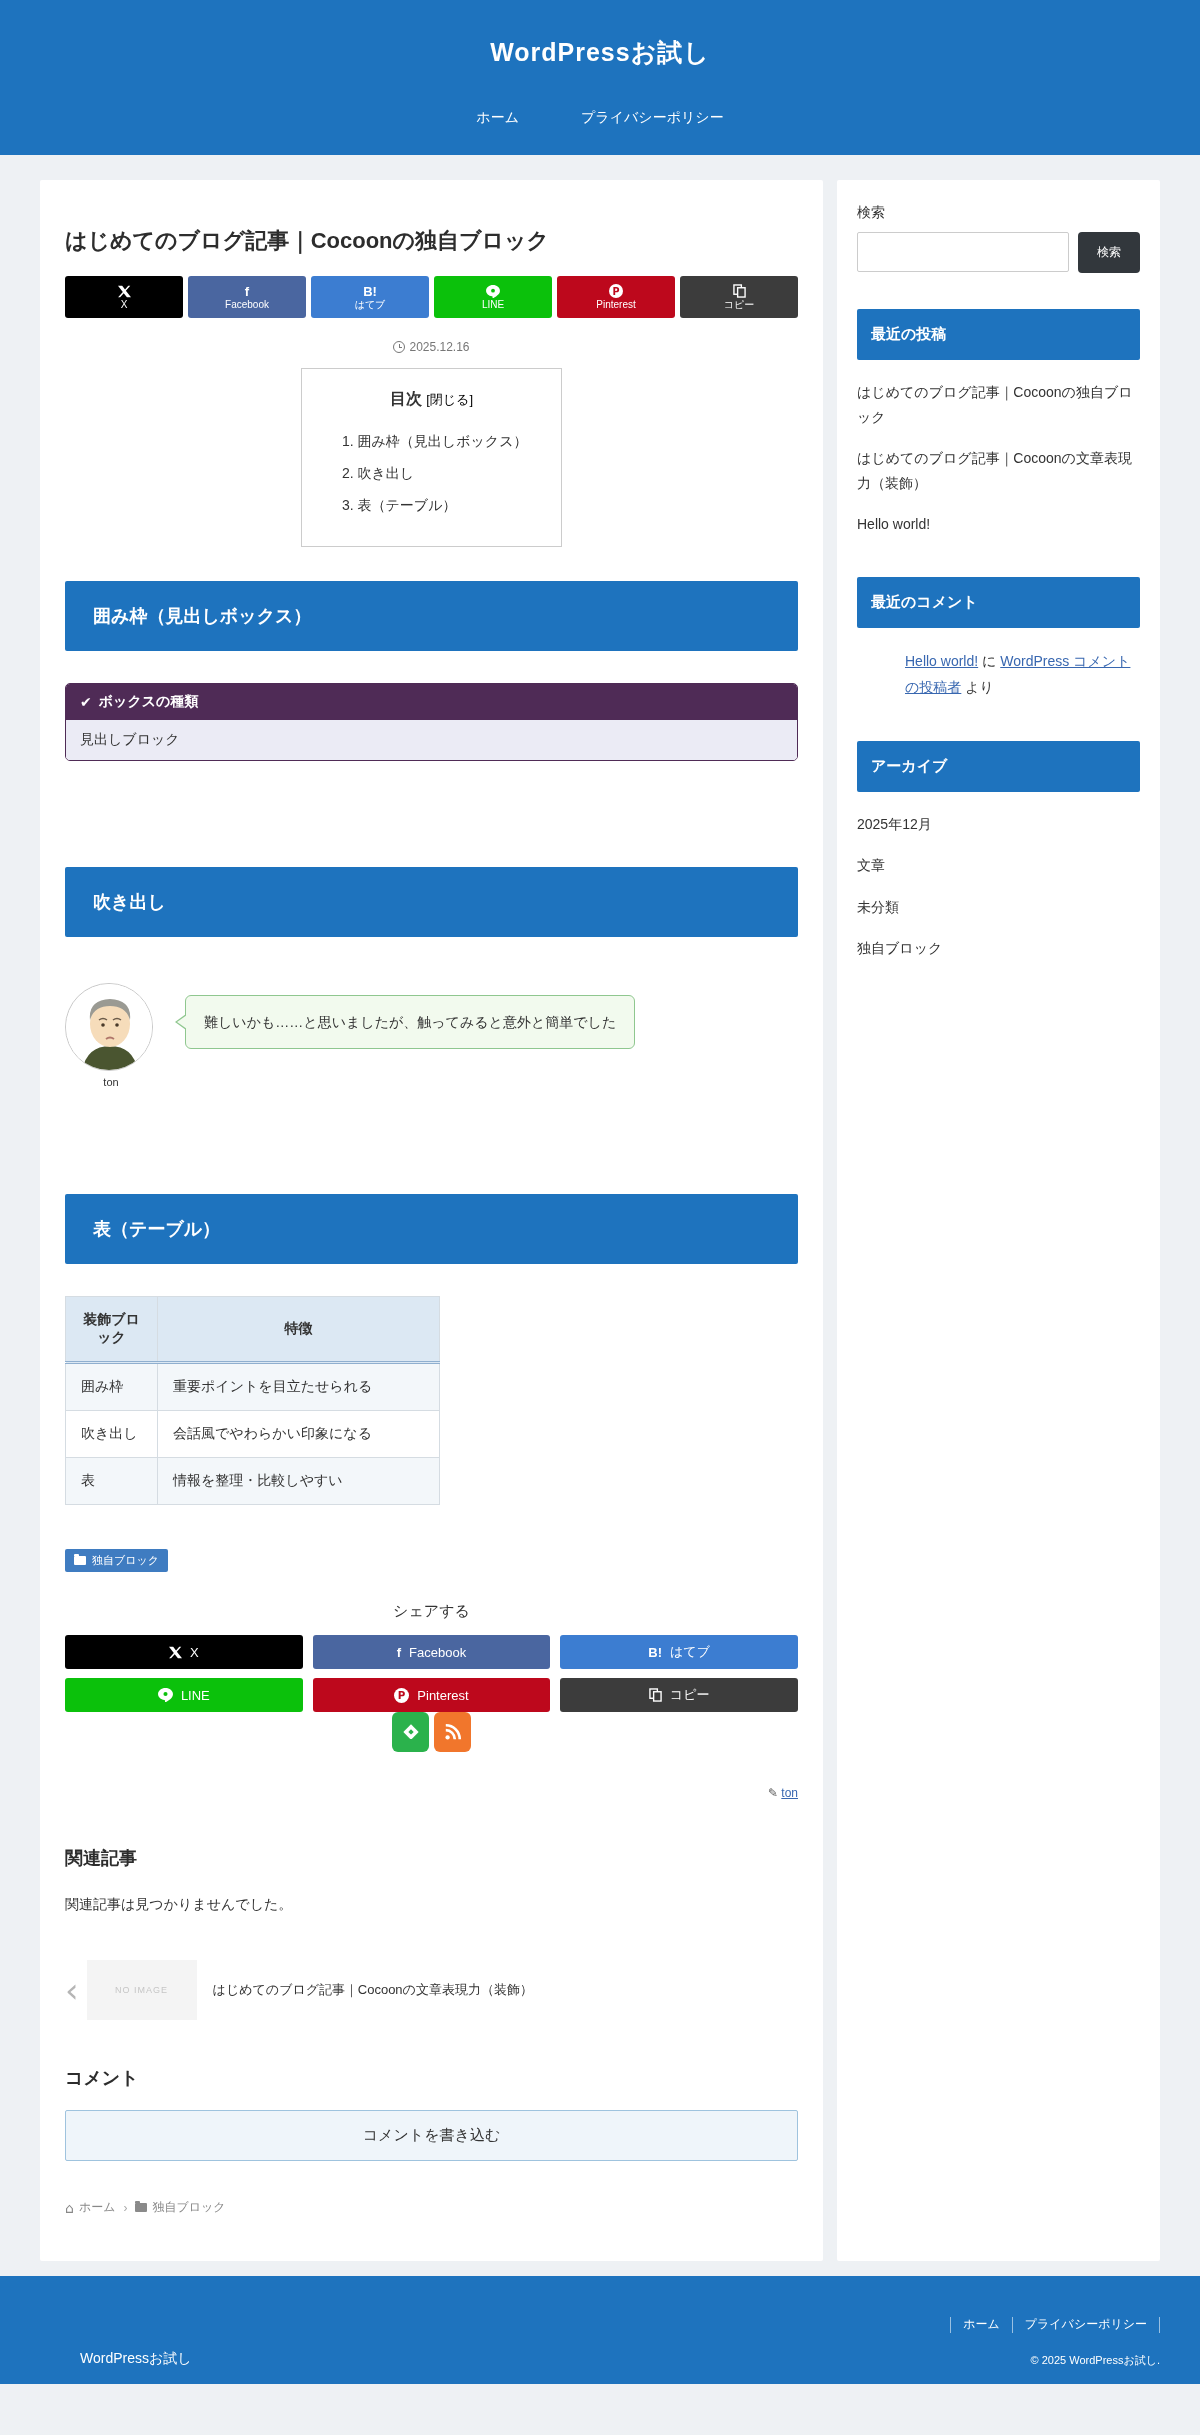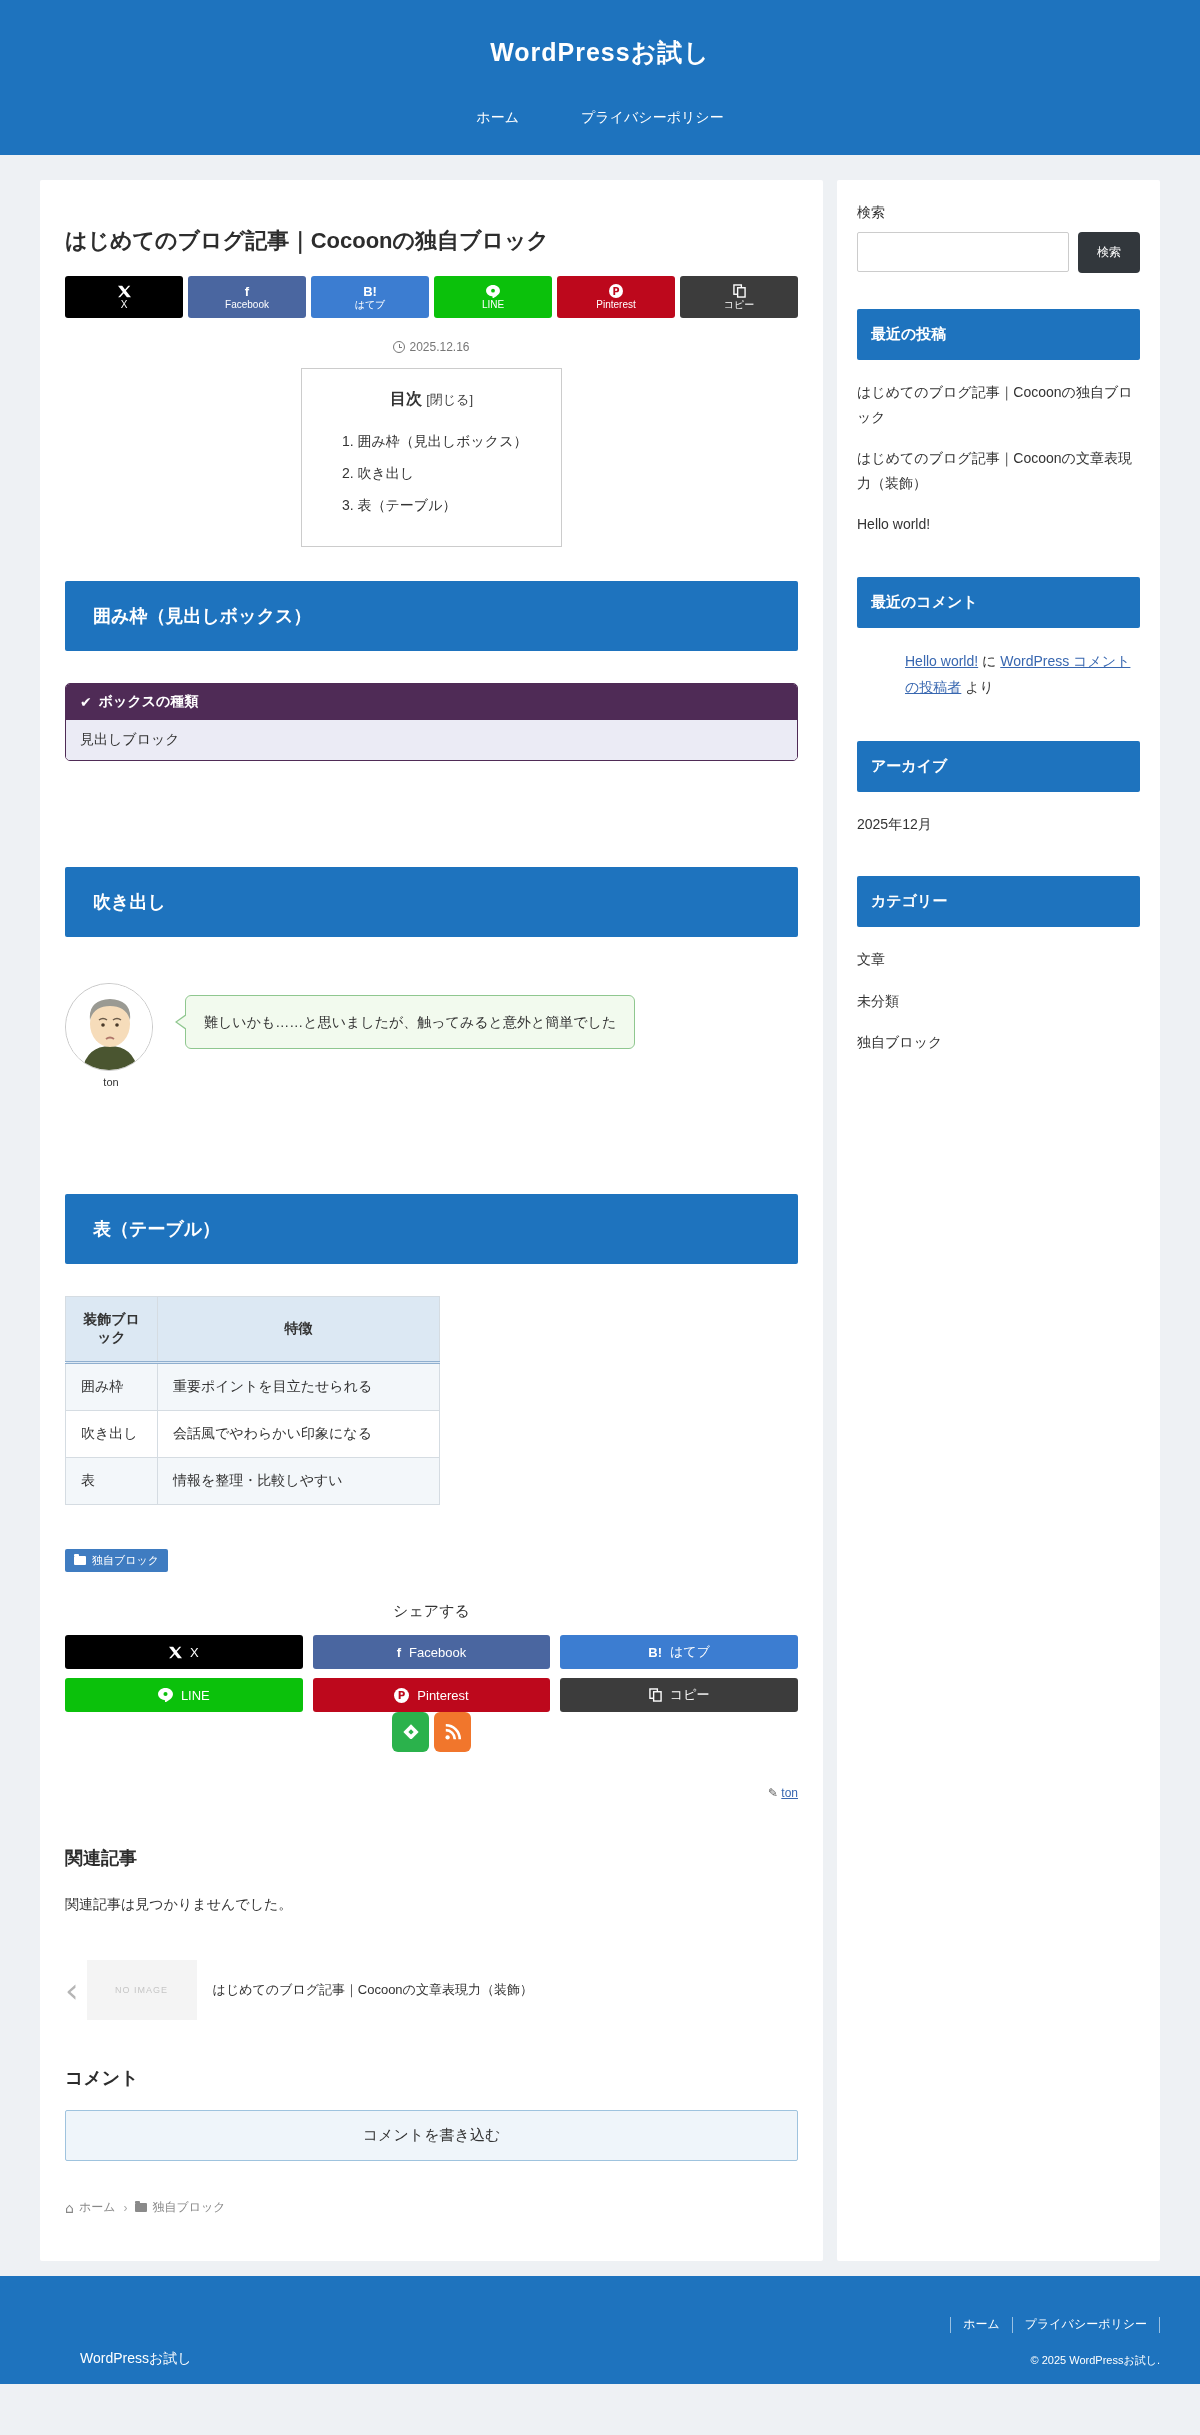--- a/index.html
+++ b/index.html
@@ -38,21 +38,21 @@
   .c-pi { background: #bd081c; }
   .c-cp { background: #3c3c3c; }
 
   .date-row { text-align: right; color: #777; font-size: 12px; margin: 14px 0 14px; display:flex; justify-content:center; align-items:center; gap:4px;}
 
   
   .toc-wrap { text-align: center; margin: 14px 0 34px; }
   .toc { display: inline-block; border: 1px solid #ccc; background: #fff; padding: 20px 34px 24px; text-align: left; min-width: 245px; }
   .toc-title { text-align: center; font-size: 15px; margin-bottom: 16px; }
   .toc-title b { font-size: 16px; }
-  .toc-toggle { color: #404040; font-size: 13px; cursor: pointer; }
+  .toc-toggle { color: #000000; font-size: 13px; cursor: pointer; }
   .toc ol { margin-left: 22px; }
   .toc li { font-size: 14px; color: #333; padding: 7px 0; cursor: pointer; }
 
   
   .h2bar {
     background: #1e73be; color: #fff; font-size: 18px; font-weight: bold;
     padding: 23px 28px; border-radius: 2px; margin: 106px 0 32px;
   }
   .h2bar.first { margin-top: 28px; }
 
@@ -415,21 +415,20 @@
       <span>に</span>
       <a>WordPress コメントの投稿者</a>
       <span>より</span>
     </div>
 
     <div class="widget-title">アーカイブ</div>
     <div class="w-list">
       <div class="item">2025年12月</div>
     </div>
 
-    <div class="widget-title">カテゴリー</div>
     <div class="w-list">
       <div class="item">文章</div>
       <div class="item">未分類</div>
       <div class="item">独自ブロック</div>
     </div>
 
   </aside>
 </div>
 
 <footer class="site-footer">

